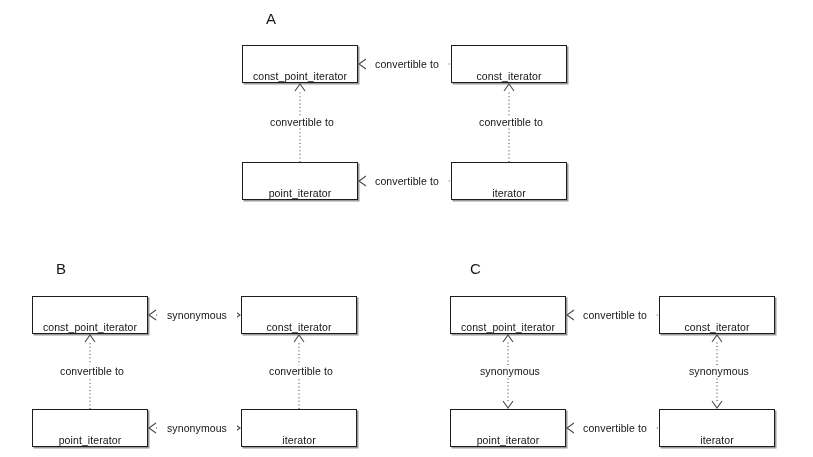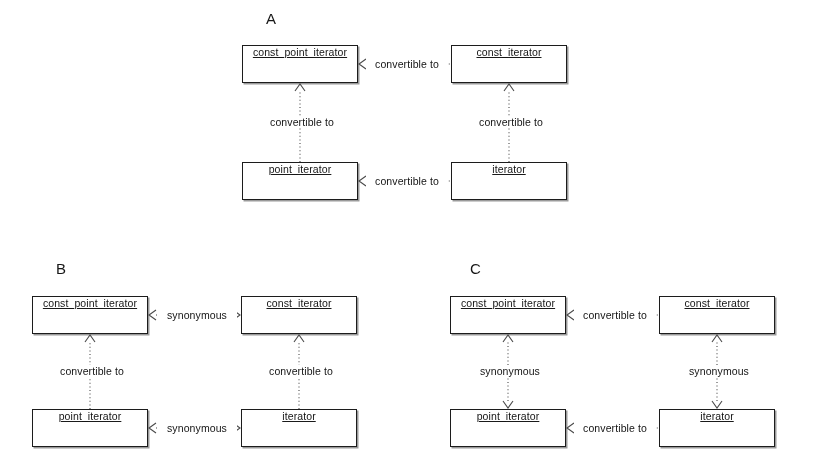--- a/index.html
+++ b/index.html
@@ -37,23 +37,22 @@
     white-space: nowrap;
   }
 
   .node-box {
     position: absolute;
     box-sizing: border-box;
     background: #ffffff;
     border: 1px solid #1c1c1c;
     box-shadow: 1.5px 1.5px 0 0 #9a9a9a;
     display: flex;
-    align-items: flex-start;
+    align-items: flex-end;
     justify-content: center;
-    text-decoration: underline;
   }
 
   .node-label {
     font-family: "Liberation Sans", sans-serif;
     font-size: 10.5px;
     line-height: 12px;
     color: #141414;
     white-space: nowrap;
     letter-spacing: 0.1px;
   }

